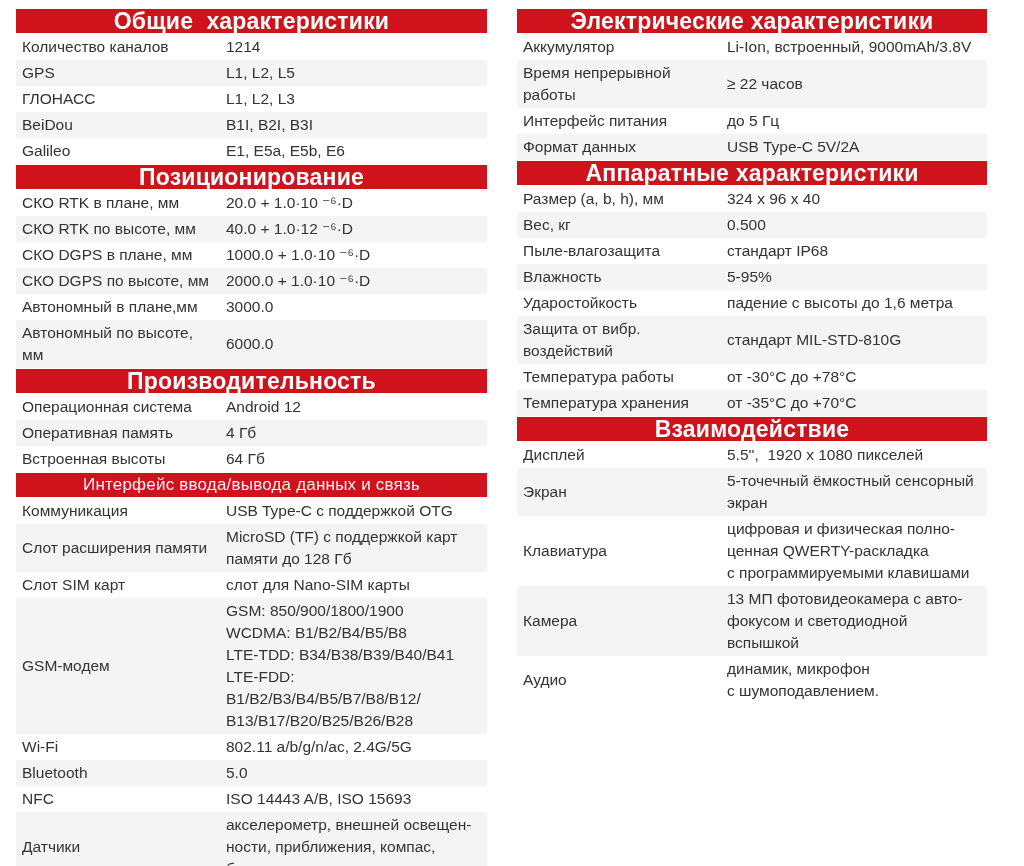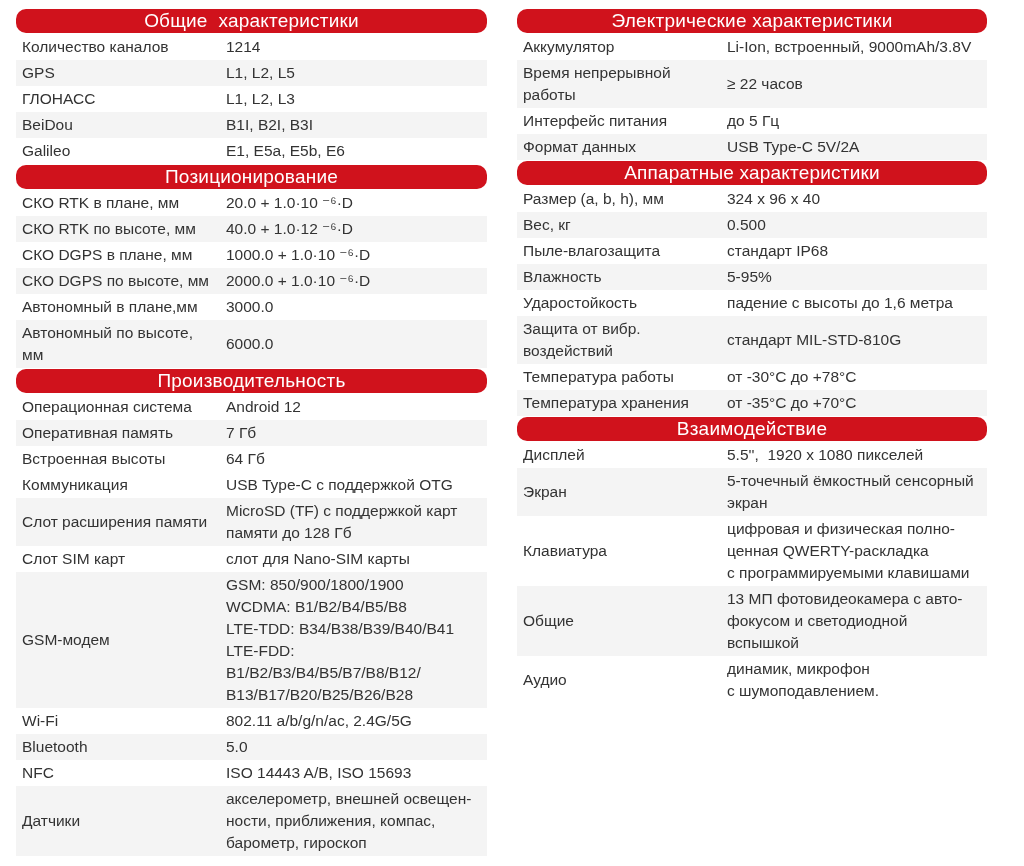--- a/index.html
+++ b/index.html
@@ -27,24 +27,23 @@
     background: var(--accent, #d0121c);
     color: var(--header-text, #ffffff);
     text-align: center;
     height: 24px;
     line-height: 24px;
     margin: 1px 0;
     white-space: pre-wrap;
     overflow: hidden;
   }
   .section-title.large {
-    font-size: 19px;
-    font-weight: 400;
+    font-size: 23px;
+    font-weight: 700;
     letter-spacing: 0.2px;
-    border-radius: 10px;
   }
   .section-title.small {
     font-size: 17px;
     font-weight: 400;
     letter-spacing: 0.2px;
     color: rgba(255,255,255,0.95);
   }
 
   .row {
     display: flex;
@@ -125,28 +124,29 @@
         </div>
       </section>
       <section class="section">
         <div class="section-title large">Производительность</div>
         <div class="row">
           <div class="cell label">Операционная система</div>
           <div class="cell value">Android 12</div>
         </div>
         <div class="row stripe">
           <div class="cell label">Оперативная память</div>
-          <div class="cell value">7 Гб</div>
+          <div class="cell value">4 Гб</div>
         </div>
         <div class="row">
           <div class="cell label">Встроенная высоты</div>
           <div class="cell value">64 Гб</div>
         </div>
       </section>
       <section class="section">
+        <div class="section-title small">Интерфейс ввода/вывода данных и связь</div>
         <div class="row">
           <div class="cell label">Коммуникация</div>
           <div class="cell value">USB Type-C с поддержкой OTG</div>
         </div>
         <div class="row stripe">
           <div class="cell label">Слот расширения памяти</div>
           <div class="cell value">MicroSD (TF) с поддержкой карт
 памяти до 128 Гб</div>
         </div>
         <div class="row">
@@ -247,21 +247,21 @@
           <div class="cell value">5-точечный ёмкостный сенсорный
 экран</div>
         </div>
         <div class="row">
           <div class="cell label">Клавиатура</div>
           <div class="cell value">цифровая и физическая полно-
 ценная QWERTY-раскладка
 с программируемыми клавишами</div>
         </div>
         <div class="row stripe">
-          <div class="cell label">Общие</div>
+          <div class="cell label">Камера</div>
           <div class="cell value">13 МП фотовидеокамера с авто-
 фокусом и светодиодной вспышкой</div>
         </div>
         <div class="row">
           <div class="cell label">Аудио</div>
           <div class="cell value">динамик, микрофон
 с шумоподавлением.</div>
         </div>
       </section>
     </div>

